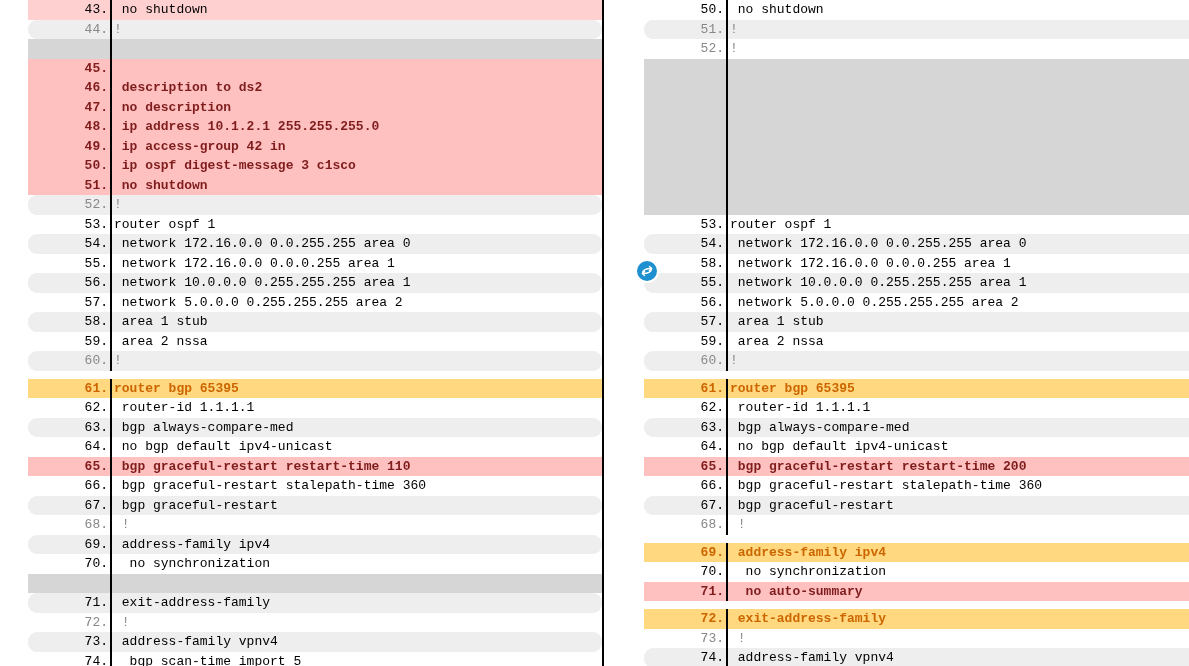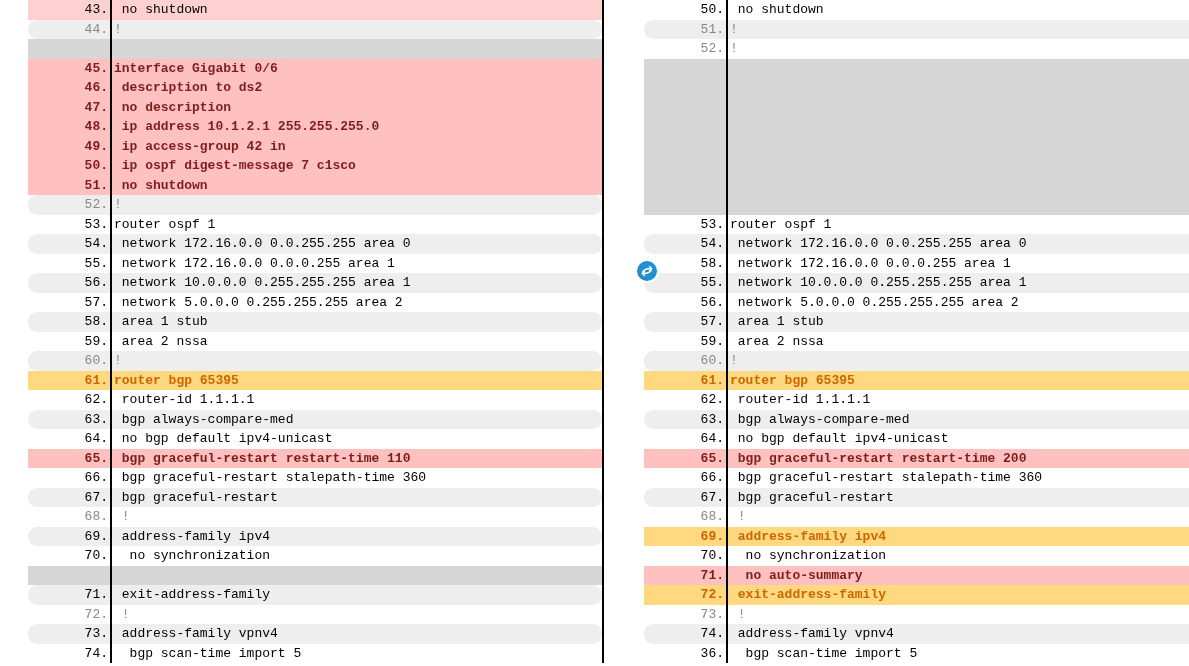--- a/index.html
+++ b/index.html
@@ -59,21 +59,21 @@
     overflow: hidden;
     flex: 1;
   }
 
   
   .bg-white { background: #ffffff; }
   .bg-zebra { background: #eeeeee; border-radius: 9px; }
   .bg-gray  { background: #d6d6d6; }
   .bg-pink  { background: #ffc0c0; }
   .bg-pink2 { background: #ffd0d0; }
-  .bg-orange{ background: #ffd880; }
+  .bg-orange{ background: #ffd880; margin-top: 8px; }
 
   
   .fg-black { color: #000000; }
   .fg-red   { color: #7f1d1d; font-weight: bold; }
   .fg-gray  { color: #888888; }
   .fg-orange{ color: #cc6600; font-weight: bold; }
 
   
   .moved-marker {
     position: absolute;
@@ -107,41 +107,40 @@
         <div class="row bg-zebra">
           <div class="ln fg-gray">44.</div>
           <div class="tx fg-gray">!</div>
         </div>
         <div class="row bg-gray">
           <div class="ln fg-black"></div>
           <div class="tx fg-black"></div>
         </div>
         <div class="row bg-pink">
           <div class="ln fg-red">45.</div>
-          <div class="tx fg-red">interface Gigabit 0/6</div>
         </div>
         <div class="row bg-pink">
           <div class="ln fg-red">46.</div>
           <div class="tx fg-red"> description to ds2</div>
         </div>
         <div class="row bg-pink">
           <div class="ln fg-red">47.</div>
           <div class="tx fg-red"> no description</div>
         </div>
         <div class="row bg-pink">
           <div class="ln fg-red">48.</div>
           <div class="tx fg-red"> ip address 10.1.2.1 255.255.255.0</div>
         </div>
         <div class="row bg-pink">
           <div class="ln fg-red">49.</div>
           <div class="tx fg-red"> ip access-group 42 in</div>
         </div>
         <div class="row bg-pink">
           <div class="ln fg-red">50.</div>
-          <div class="tx fg-red"> ip ospf digest-message 7 c1sco</div>
+          <div class="tx fg-red"> ip ospf digest-message 3 c1sco</div>
         </div>
         <div class="row bg-pink">
           <div class="ln fg-red">51.</div>
           <div class="tx fg-red"> no shutdown</div>
         </div>
         <div class="row bg-zebra">
           <div class="ln fg-gray">52.</div>
           <div class="tx fg-gray">!</div>
         </div>
         <div class="row bg-white">

